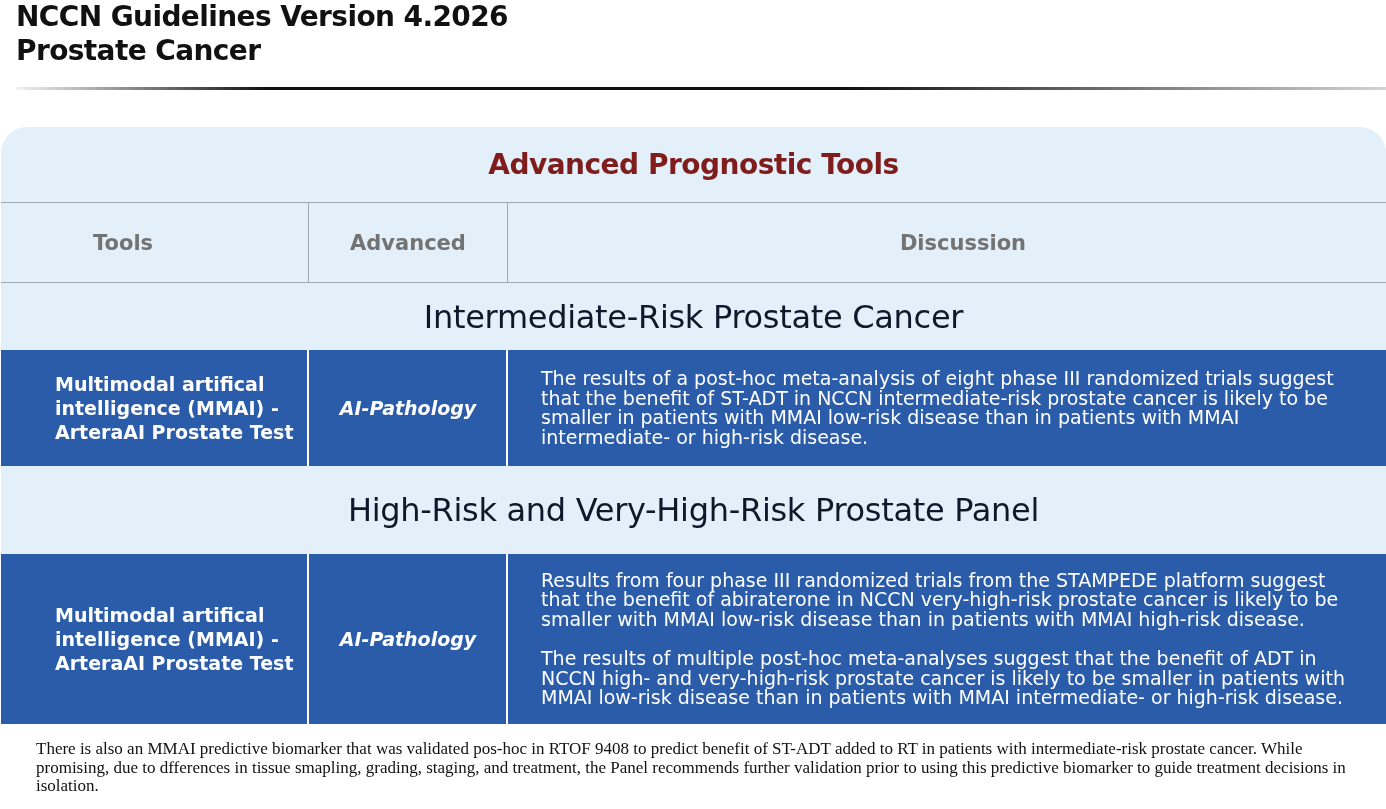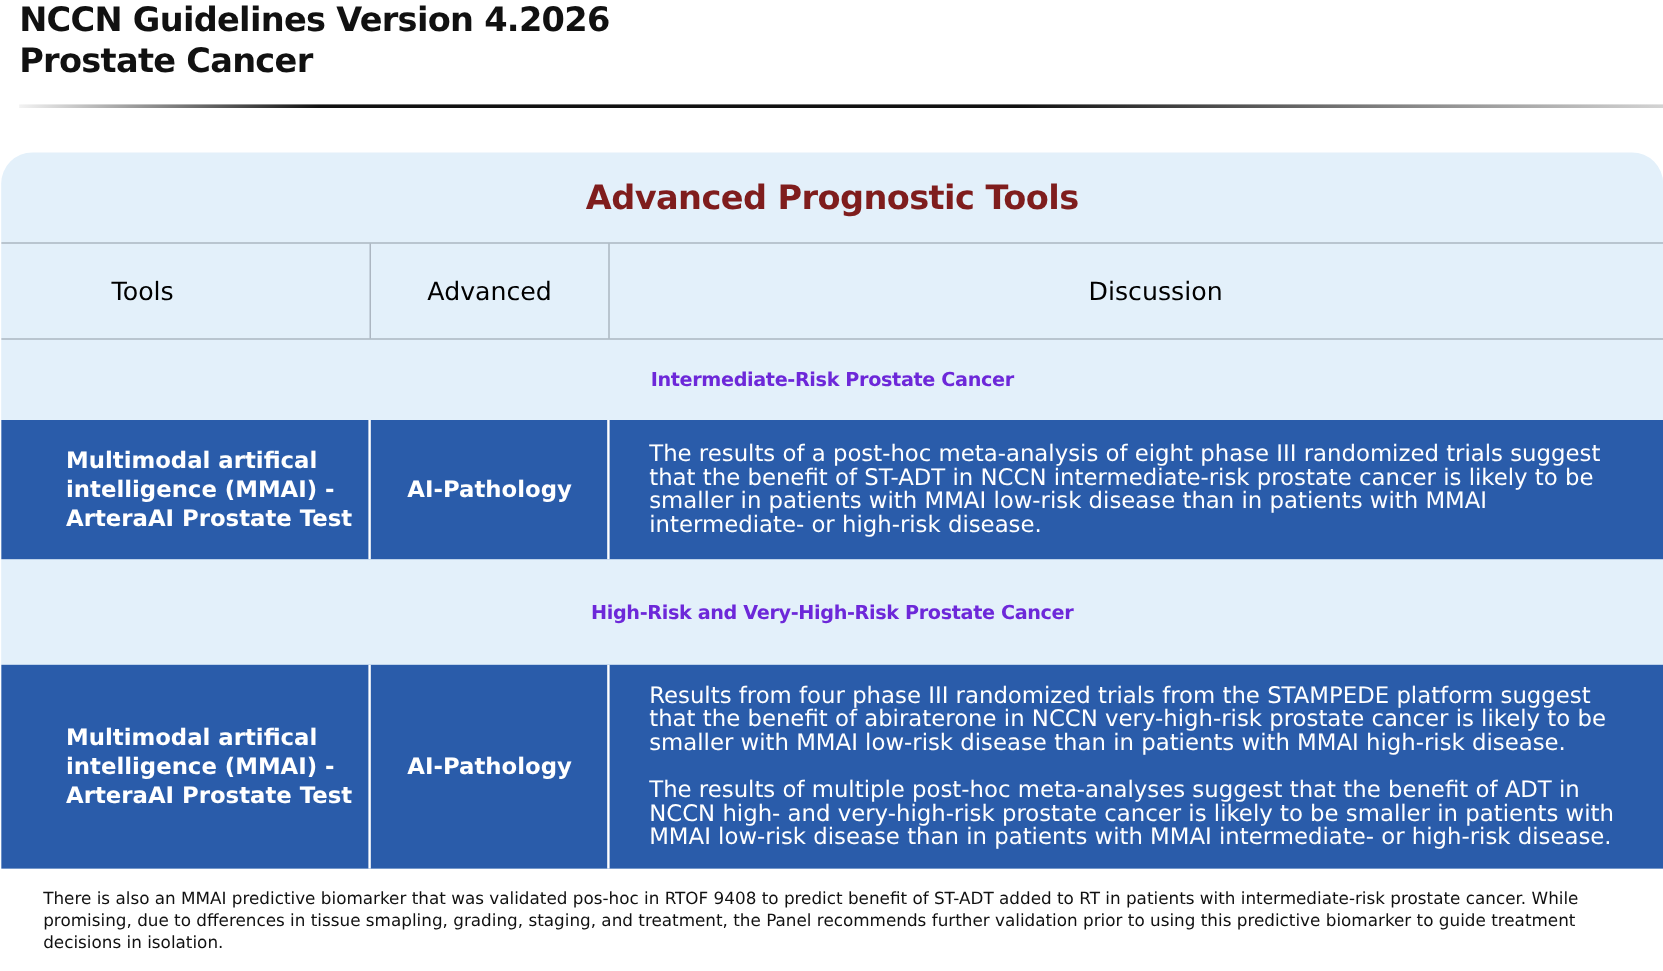--- a/index.html
+++ b/index.html
@@ -73,37 +73,37 @@
       width: 100%;
       height: 79px;
     }
     .col-header {
       position: absolute;
       top: 0; height: 79px;
       display: flex;
       align-items: center;
       justify-content: center;
       font-size: 21px;
-      font-weight: normal;
-      color: #000000;
+      font-weight: bold;
+      color: #737373;
     }
     .col-tools { left: 0; width: 307px; justify-content: flex-start; padding-left: 92px; }
     .col-category { left: 308px; width: 198px; }
     .col-discussion { left: 523px; width: 878px; text-align: right; }
     .vdiv-light { position: absolute; top: 0; width: 1px; height: 79px; background: #9ea9b3; }
 
     .section-row {
       position: absolute;
       left: 0; width: 100%;
       display: flex;
       align-items: center;
       justify-content: center;
-      font-size: 16px;
-      font-weight: bold;
-      color: #6d28d9;
+      font-size: 32px;
+      font-weight: normal;
+      color: #0f172a;
       letter-spacing: -0.3px;
     }
 
     .data-row {
       position: absolute;
       left: 0; width: 100%;
       background: #2a5caa;
       color: #ffffff;
     }
     .cell {
@@ -118,42 +118,44 @@
       padding-right: 10px;
       font-size: 19px;
       font-weight: bold;
       line-height: 24px;
     }
     .cell-category {
       left: 308px; width: 198px;
       justify-content: center;
       font-size: 19px;
       font-weight: bold;
+      font-style: italic;
     }
     .cell-discussion {
       left: 507px; width: 878px;
       padding-left: 33px;
       padding-right: 28px;
       font-size: 19px;
       line-height: 19.5px;
       flex-direction: column;
       justify-content: center;
       align-items: flex-start;
     }
     .cell-discussion p + p { margin-top: 20px; }
     .vdiv-white { position: absolute; top: 0; width: 2px; height: 100%; background: #ffffff; }
 
     .footnote {
       position: absolute;
       left: 36px;
       top: 740px;
       width: 1320px;
-      font-size: 14px;
+      font-size: 17px;
       line-height: 18.5px;
       color: #111111;
+      font-family: Liberation Serif, serif;
     }
   </style>
 </head>
 <body>
 
 <div class="page">
 
   <div class="doc-header">
     <h1 class="doc-title">
       <span class="line">NCCN Guidelines Version 4.2026</span>
@@ -181,21 +183,21 @@
     <div class="data-row" style="top:223px; height:116px;">
       <div class="cell cell-tool">Multimodal artifical intelligence (MMAI) - ArteraAI Prostate Test</div>
       <div class="vdiv-white" style="left:306px;"></div>
       <div class="cell cell-category">AI-Pathology</div>
       <div class="vdiv-white" style="left:505px;"></div>
       <div class="cell cell-discussion">
         <p>The results of a post-hoc meta-analysis of eight phase III randomized trials suggest that the benefit of ST-ADT in NCCN intermediate-risk prostate cancer is likely to be smaller in patients with MMAI low-risk disease than in patients with MMAI intermediate- or high-risk disease.</p>
       </div>
     </div>
 
-    <div class="section-row" style="top:339px; height:88px;">High-Risk and Very-High-Risk Prostate Cancer</div>
+    <div class="section-row" style="top:339px; height:88px;">High-Risk and Very-High-Risk Prostate Panel</div>
 
     <div class="data-row" style="top:427px; height:170px;">
       <div class="cell cell-tool">Multimodal artifical intelligence (MMAI) - ArteraAI Prostate Test</div>
       <div class="vdiv-white" style="left:306px;"></div>
       <div class="cell cell-category">AI-Pathology</div>
       <div class="vdiv-white" style="left:505px;"></div>
       <div class="cell cell-discussion">
         <p>Results from four phase III randomized trials from the STAMPEDE platform suggest that the benefit of abiraterone in NCCN very-high-risk prostate cancer is likely to be smaller with MMAI low-risk disease than in patients with MMAI high-risk disease.</p>
         <p>The results of multiple post-hoc meta-analyses suggest that the benefit of ADT in NCCN high- and very-high-risk prostate cancer is likely to be smaller in patients with MMAI low-risk disease than in patients with MMAI intermediate- or high-risk disease.</p>
       </div>

